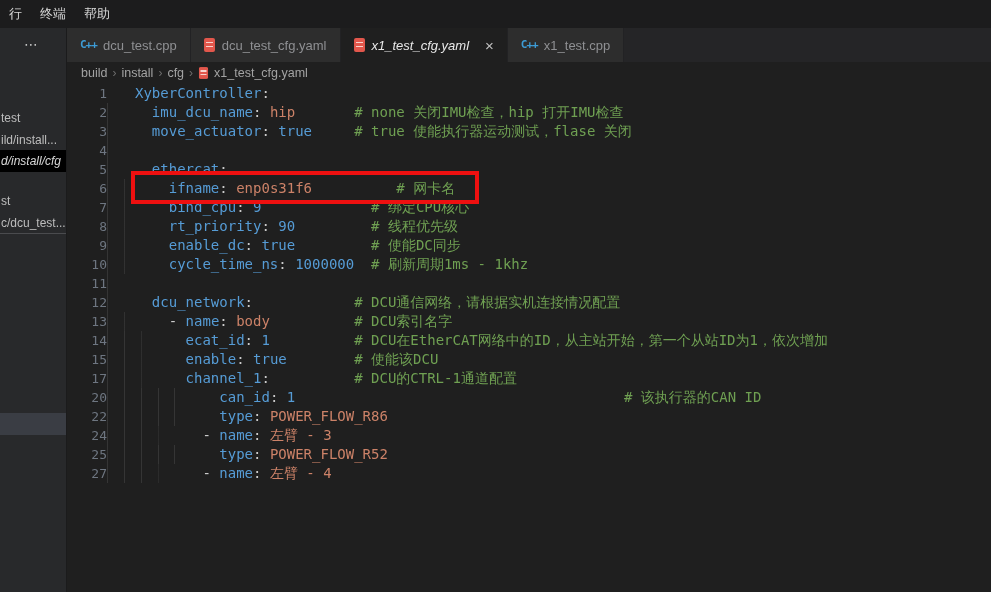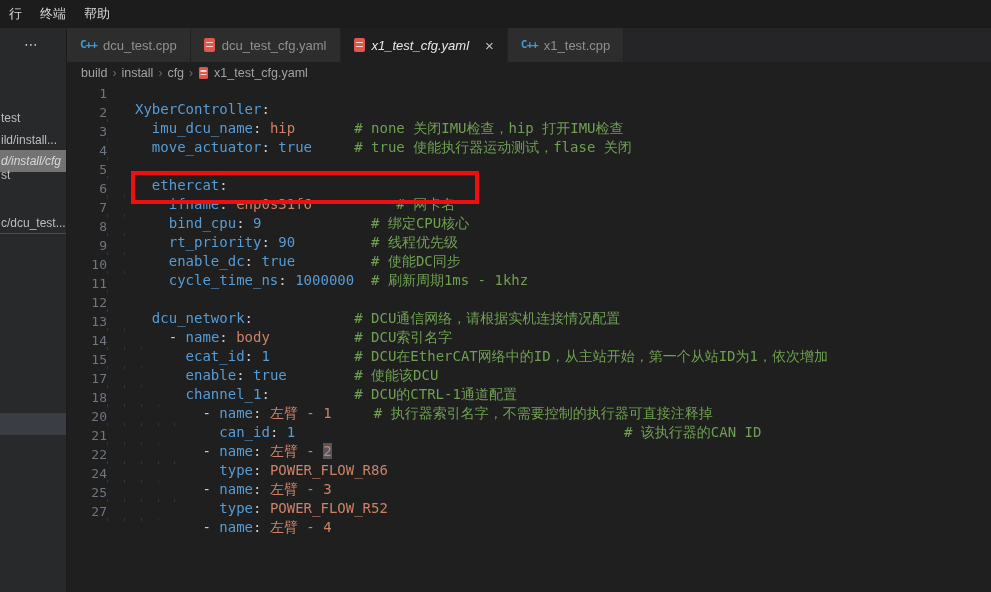--- a/index.html
+++ b/index.html
@@ -15,21 +15,21 @@
   
   .main { flex:1 1 auto; display:flex; min-height:0; }
 
   
   .sidebar { width:67px; background:#28292b; position:relative; flex:0 0 auto;
     border-right:1px solid #1b1b1c; overflow:hidden; }
   .side-more { position:absolute; top:8px; left:24px; color:#c5c5c5; font-size:14px;
     letter-spacing:1px; cursor:pointer; }
   .srow { position:absolute; left:0; width:100%; height:22px; line-height:22px;
     font-size:12px; color:#bdbdbd; white-space:nowrap; cursor:pointer; padding-left:1px; }
-  .srow.sel { background:#737373; font-style:italic; color:#d8d8d8; }
+  .srow.sel { background:#000000; font-style:italic; color:#d8d8d8; }
   .srow.divided { border-bottom:1px solid #4a4b4e; }
   .srow.emptyhl { background:#3a3d44; }
 
   
   .edcol { flex:1 1 auto; display:flex; flex-direction:column; min-width:0; }
 
   
   .tabbar { height:34px; background:#252527; display:flex; flex:0 0 auto; }
   .tab { display:inline-flex; align-items:center; gap:7px; padding:0 13px; font-size:13px;
     background:#2d2d2d; color:#8f9093; border-right:1px solid #222224; cursor:pointer;
@@ -52,21 +52,21 @@
     background:#1f1f1f; font-size:12.5px; color:#a3a3a3; flex:0 0 auto; }
   .crumbs .sep { color:#6d6d6d; font-size:12px; }
   .crumbs .citem { cursor:pointer; }
   .crumbs .ic-yaml { transform:scale(.85); }
 
   
   .code { flex:1 1 auto; position:relative; background:#1f1f1f; overflow:hidden;
     font-family:"DejaVu Sans Mono", "DejaVu Sans", monospace; font-size:14px; }
   .code-line { display:flex; height:19px; line-height:19px; white-space:pre; }
   .code-line .ln { width:40px; flex:0 0 auto; text-align:right; color:#6e7681; font-size:13px; }
-  .code-line .lt { padding-left:28px; flex:1 1 auto; white-space:pre;margin-top:16px; }
+  .code-line .lt { padding-left:28px; flex:1 1 auto; white-space:pre; }
   .code-line.current { box-shadow: inset 0 1px 0 #3a3a3a, inset 0 -1px 0 #3a3a3a; }
   .code-line.current .ln { color:#c6c6c6; }
   .lt.guides { background-image:repeating-linear-gradient(90deg, #353535 0 1px, transparent 1px 2ch);
     background-repeat:no-repeat; background-position:0 0; }
   .k { color:#569cd6; }            
   .p { color:#cccccc; }            
   .s { color:#cc8268; }            
   .v { color:#569cd6; }            
   .c { color:#6fa052; }            
   .hl { background:#55565c; }      
@@ -88,21 +88,21 @@
     <span class="mitem">帮助</span>
   </div>
 
   <div class="main">
 
     <aside class="sidebar">
       <span class="side-more">⋯</span>
       <div class="srow" style="top:79px">test</div>
       <div class="srow" style="top:101px">ild/install...</div>
       <div class="srow sel" style="top:122px">d/install/cfg</div>
-      <div class="srow" style="top:136px">st</div>
+      <div class="srow" style="top:162px">st</div>
       <div class="srow divided" style="top:184px">c/dcu_test...</div>
       <div class="srow emptyhl" style="top:385px"></div>
     </aside>
 
     <div class="edcol">
 
       <div class="tabbar">
         <div class="tab">
           <span class="ic-cpp">C++</span>
           <span class="tlabel">dcu_test.cpp</span>
@@ -144,23 +144,21 @@
             <div class="code-line"><div class="ln">7</div><div class="lt guides" style="background-size: calc(2ch + 1px) 100%;"><span>    </span><span class="k">bind_cpu</span><span class="p">:</span><span> </span><span class="v">9</span><span>             </span><span class="c"># 绑定CPU核心</span></div></div>
             <div class="code-line"><div class="ln">8</div><div class="lt guides" style="background-size: calc(2ch + 1px) 100%;"><span>    </span><span class="k">rt_priority</span><span class="p">:</span><span> </span><span class="v">90</span><span>         </span><span class="c"># 线程优先级</span></div></div>
             <div class="code-line"><div class="ln">9</div><div class="lt guides" style="background-size: calc(2ch + 1px) 100%;"><span>    </span><span class="k">enable_dc</span><span class="p">:</span><span> </span><span class="v">true</span><span>         </span><span class="c"># 使能DC同步</span></div></div>
             <div class="code-line"><div class="ln">10</div><div class="lt guides" style="background-size: calc(2ch + 1px) 100%;"><span>    </span><span class="k">cycle_time_ns</span><span class="p">:</span><span> </span><span class="v">1000000</span><span>  </span><span class="c"># 刷新周期1ms - 1khz</span></div></div>
             <div class="code-line"><div class="ln">11</div><div class="lt guides" style="background-size: calc(0ch + 1px) 100%;"></div></div>
             <div class="code-line"><div class="ln">12</div><div class="lt guides" style="background-size: calc(0ch + 1px) 100%;"><span>  </span><span class="k">dcu_network</span><span class="p">:</span><span>            </span><span class="c"># DCU通信网络，请根据实机连接情况配置</span></div></div>
             <div class="code-line"><div class="ln">13</div><div class="lt guides" style="background-size: calc(2ch + 1px) 100%;"><span>    </span><span class="p">-</span><span> </span><span class="k">name</span><span class="p">:</span><span> </span><span class="s">body</span><span>          </span><span class="c"># DCU索引名字</span></div></div>
             <div class="code-line"><div class="ln">14</div><div class="lt guides" style="background-size: calc(4ch + 1px) 100%;"><span>      </span><span class="k">ecat_id</span><span class="p">:</span><span> </span><span class="v">1</span><span>          </span><span class="c"># DCU在EtherCAT网络中的ID，从主站开始，第一个从站ID为1，依次增加</span></div></div>
             <div class="code-line"><div class="ln">15</div><div class="lt guides" style="background-size: calc(4ch + 1px) 100%;"><span>      </span><span class="k">enable</span><span class="p">:</span><span> </span><span class="v">true</span><span>        </span><span class="c"># 使能该DCU</span></div></div>
             <div class="code-line"><div class="ln">17</div><div class="lt guides" style="background-size: calc(4ch + 1px) 100%;"><span>      </span><span class="k">channel_1</span><span class="p">:</span><span>          </span><span class="c"># DCU的CTRL-1通道配置</span></div></div>
-            <div class="code-line"><div class="ln">18</div><div class="lt guides" style="background-size: calc(6ch + 1px) 100%;"><span>        </span><span class="p">-</span><span> </span><span class="k">name</span><span class="p">:</span><span> </span><span class="s">左臂 - 1</span><span>     </span><span class="c"># 执行器索引名字，不需要控制的执行器可直接注释掉</span></div></div>
             <div class="code-line"><div class="ln">20</div><div class="lt guides" style="background-size: calc(8ch + 1px) 100%;"><span>          </span><span class="k">can_id</span><span class="p">:</span><span> </span><span class="v">1</span><span>                                       </span><span class="c"># 该执行器的CAN ID</span></div></div>
-            <div class="code-line"><div class="ln">21</div><div class="lt guides" style="background-size: calc(6ch + 1px) 100%;"><span>        </span><span class="p">-</span><span> </span><span class="k">name</span><span class="p">:</span><span> </span><span class="s">左臂 - </span><span class="s hl">2</span></div></div>
             <div class="code-line"><div class="ln">22</div><div class="lt guides" style="background-size: calc(8ch + 1px) 100%;"><span>          </span><span class="k">type</span><span class="p">:</span><span> </span><span class="s">POWER_FLOW_R86</span></div></div>
             <div class="code-line"><div class="ln">24</div><div class="lt guides" style="background-size: calc(6ch + 1px) 100%;"><span>        </span><span class="p">-</span><span> </span><span class="k">name</span><span class="p">:</span><span> </span><span class="s">左臂 - 3</span></div></div>
             <div class="code-line"><div class="ln">25</div><div class="lt guides" style="background-size: calc(8ch + 1px) 100%;"><span>          </span><span class="k">type</span><span class="p">:</span><span> </span><span class="s">POWER_FLOW_R52</span></div></div>
             <div class="code-line"><div class="ln">27</div><div class="lt guides" style="background-size: calc(6ch + 1px) 100%;"><span>        </span><span class="p">-</span><span> </span><span class="k">name</span><span class="p">:</span><span> </span><span class="s">左臂 - 4</span></div></div>
           </div>
         <div class="anno-box" id="anno-box" style="border-color: rgb(238, 16, 16);"></div>
       </div>
 
     </div>
   </div>

